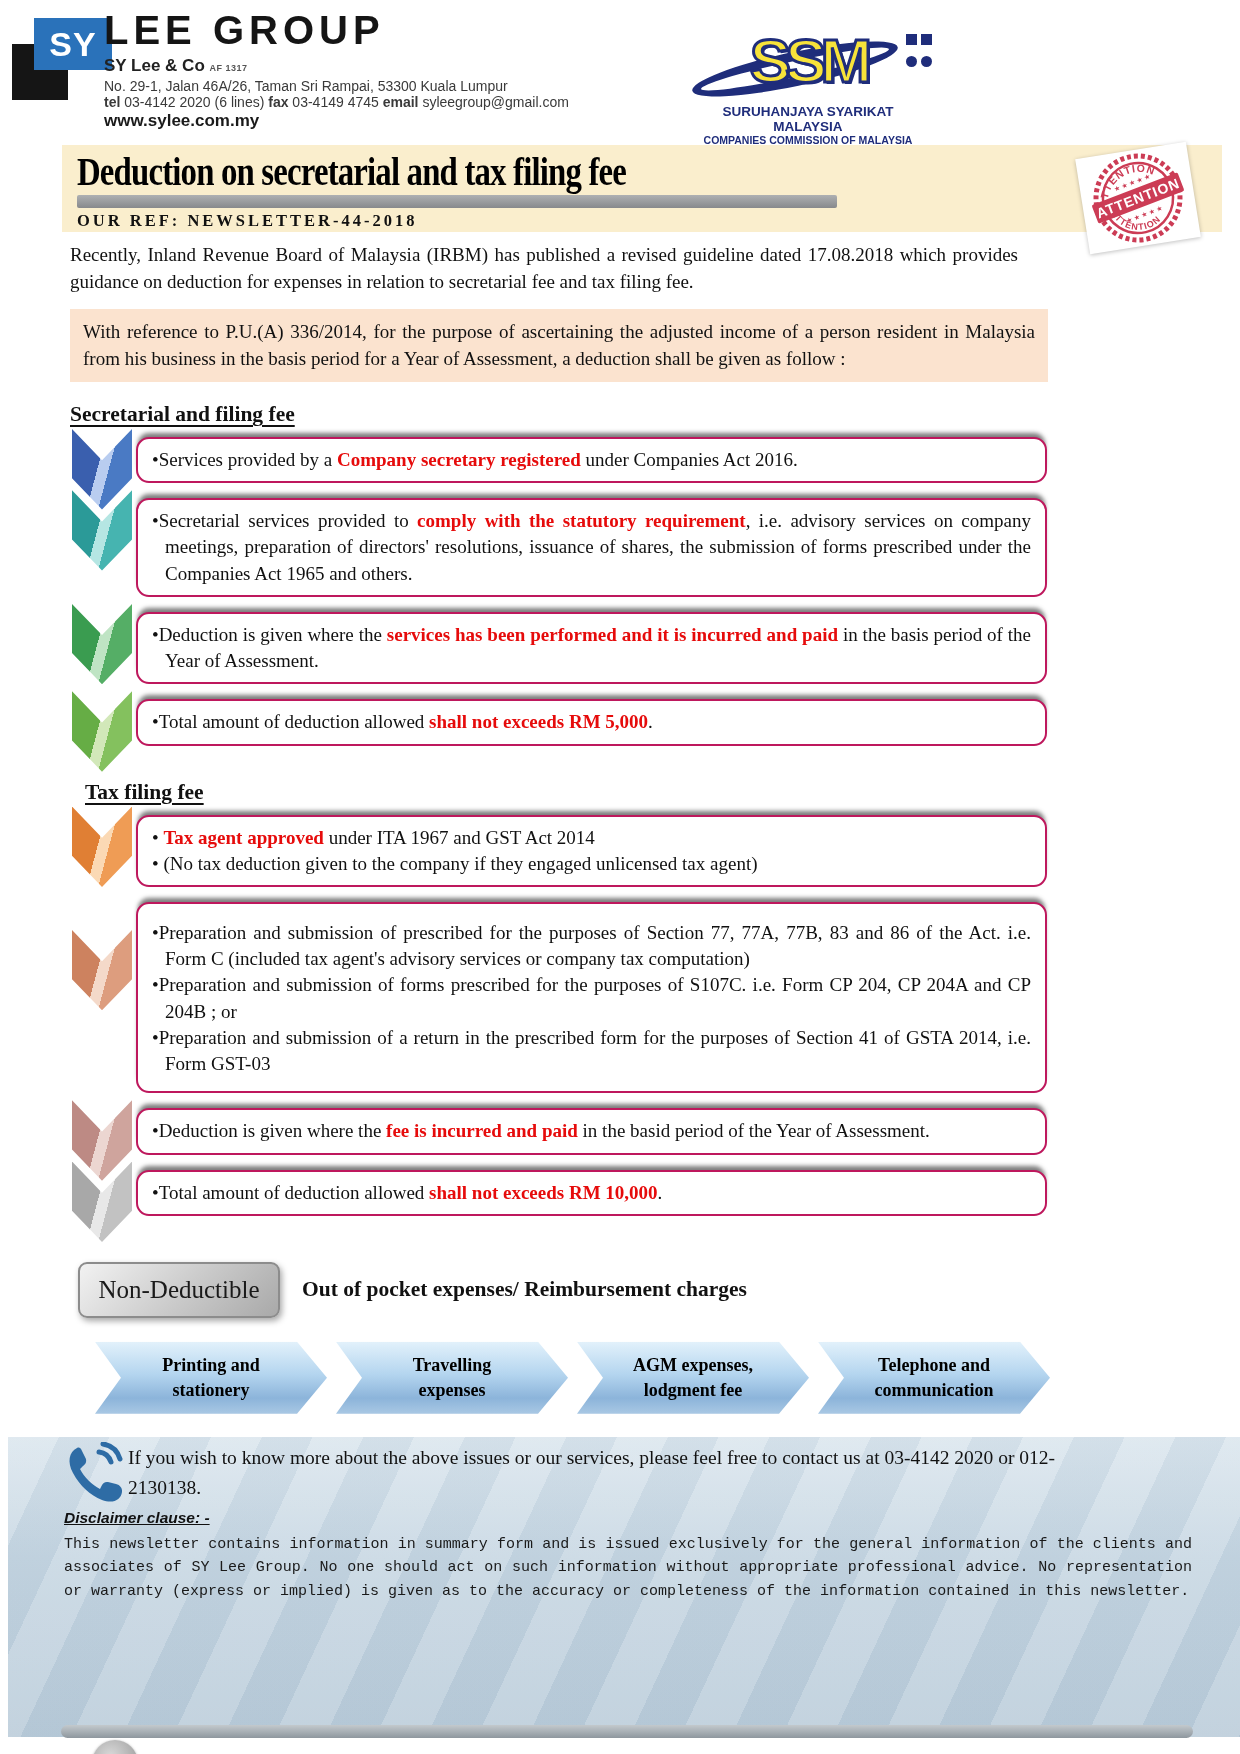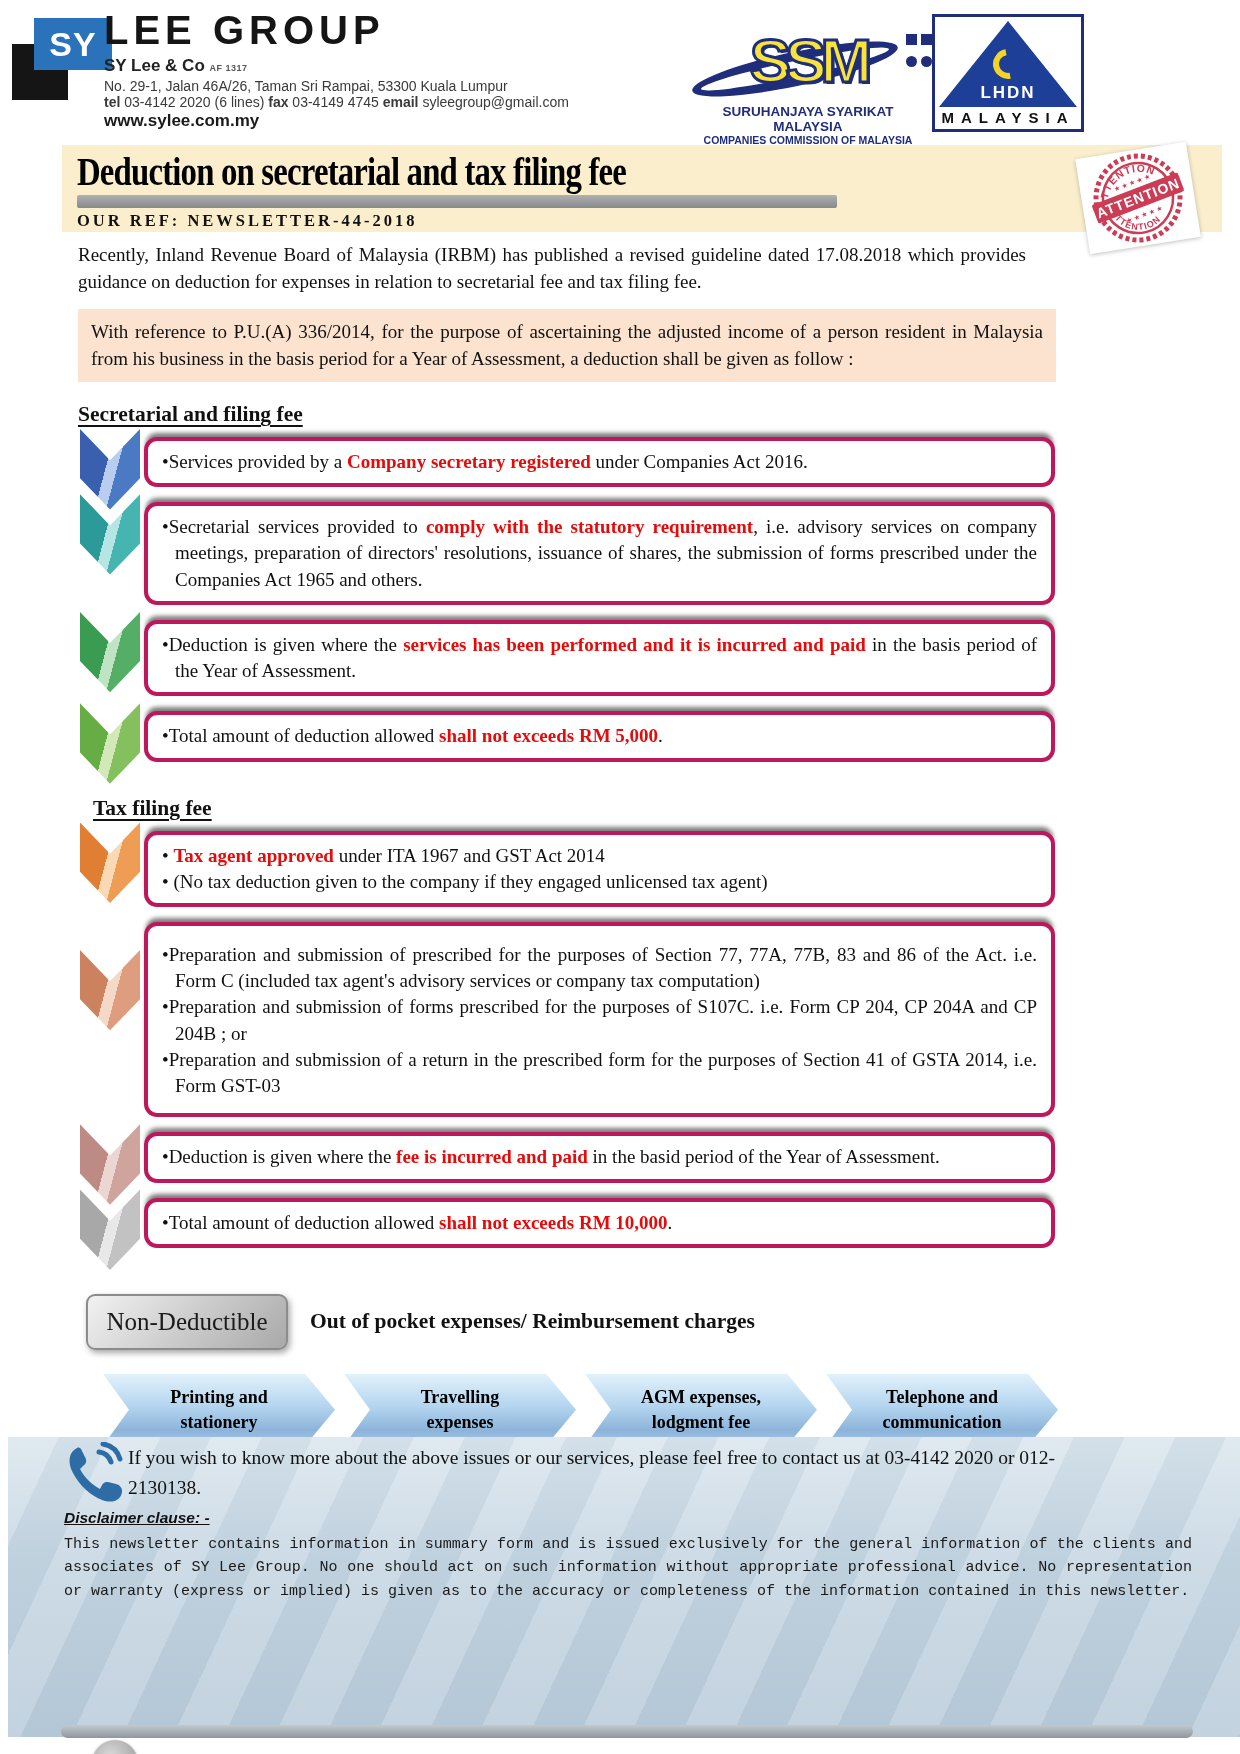--- a/index.html
+++ b/index.html
@@ -47,40 +47,40 @@
   .banner{ position:absolute; left:55px; top:145px; width:1160px; height:87px; background:var(--cream);margin-left:7px; }
   .doc-title{ position:absolute; left:15px; top:3px; font-weight:800; font-size:40px; letter-spacing:-1px; transform:scaleX(.82); transform-origin:left; white-space:nowrap; color:#000; }
   .title-bar{ position:absolute; left:15px; top:50px; width:760px; height:13px; background:linear-gradient(#aeb0b2,#87898c); border-radius:2px; }
   .our-ref{ position:absolute; left:15px; top:66px; font-weight:800; font-size:16.5px; letter-spacing:3px; }
 
   
   .stamp-card{ position:absolute; left:1082px; top:150px; width:112px; height:96px; background:#fff; transform:rotate(-9deg); box-shadow:0 1px 4px rgba(0,0,0,.25); display:flex; align-items:center; justify-content:center; z-index:5; }
   .stamp-svg{ transform:rotate(-4deg); }
 
   
-  .main{ position:absolute; top:232px; left:0; width:1240px;padding-left:8px; }
+  .main{ position:absolute; top:232px; left:0; width:1240px; }
   .intro{ margin:10px 0 0 70px; width:948px; font-size:19px; line-height:1.42; text-align:justify; }
   .ref-note{ margin:13px 12px 0 70px; width:978px; background:var(--peach); padding:9px 13px; font-size:19px; line-height:1.45; text-align:justify; }
   .sec-heading{ margin:20px 0 10px 70px; font-size:21.5px; font-weight:800; text-decoration:underline; text-decoration-thickness:2px; text-underline-offset:4px; }
   .sec-heading.tax{ margin-left:85px; margin-top:34px; }
 
   .row{ display:flex; margin:0 0 15px 72px; width:975px; }
   .chev-col{ position:relative; width:64px; flex:0 0 64px; }
   .chev{ position:absolute; left:0; top:-8px; width:60px; height:82px;
          clip-path:polygon(0 0,50% 38%,100% 0,100% 60%,50% 98%,0 60%); }
   .chev-blue  { background:linear-gradient(105deg,#3a5fae 0 44%,#b9cdf0 44% 58%,#4a7ac4 58% 100%); }
   .chev-teal  { background:linear-gradient(105deg,#2b9a98 0 44%,#b5e6e3 44% 58%,#46b4b0 58% 100%); }
   .chev-green { background:linear-gradient(105deg,#3a9c50 0 44%,#bfe4c4 44% 58%,#55ae66 58% 100%); }
   .chev-lgreen{ background:linear-gradient(105deg,#66ad45 0 44%,#d2e8b9 44% 58%,#84c15e 58% 100%); }
   .chev-orange{ background:linear-gradient(105deg,#e07f34 0 44%,#fbd9b4 44% 58%,#ef9c55 58% 100%); }
   .chev-coral { background:linear-gradient(105deg,#cd825f 0 44%,#f4d9c9 44% 58%,#dd9d7e 58% 100%); }
   .chev-rose  { background:linear-gradient(105deg,#bd8a84 0 44%,#ecd6d1 44% 58%,#cfa49d 58% 100%); }
   .chev-gray  { background:linear-gradient(105deg,#a8a8a8 0 44%,#e8e8e8 44% 58%,#c2c2c2 58% 100%); }
 
-  .point-box{ flex:1; background:#fff; border:4px solid #be185d; border-radius:13px; padding:8px 14px;
+  .point-box{ flex:1; background:#fff; border:2px solid #be185d; border-radius:13px; padding:8px 14px;
               font-size:19px; line-height:1.38; box-shadow:0 -6px 4px -2px rgba(70,70,70,.7); }
   .point-box.justify .rich-line{ text-align:justify; }
   .rich-line{ padding-left:13px; text-indent:-13px; }
   .seg-rb{ color:var(--red); font-weight:800; }
   .seg-b{ font-weight:800; }
 
   
   .nd-row{ display:flex; align-items:center; margin:46px 0 0 78px; }
   .nd-badge{ width:202px; height:56px; border:2px solid #8c8c8c; border-radius:9px;
              background:linear-gradient(135deg,#f2f2f2,#c9c9c9 55%,#a9a9a9); box-shadow:2px 3px 6px rgba(0,0,0,.35);
@@ -146,27 +146,20 @@
             <i></i>
             <i></i>
             <i></i>
             <i></i>
           </div>
       </div>
       <div class="ssm-cap1">SURUHANJAYA SYARIKAT MALAYSIA</div>
       <div class="ssm-cap2">COMPANIES COMMISSION OF MALAYSIA</div>
     </div>
 
-    <div class="lhdn">
-      <div class="lhdn-tri">
-        <div class="lhdn-swirl"></div>
-        <div class="lhdn-name">LHDN</div>
-      </div>
-      <div class="lhdn-cap">MALAYSIA</div>
-    </div>
   </div>
 
   <div class="banner">
     <div class="doc-title">Deduction on secretarial and tax filing fee</div>
     <div class="title-bar"></div>
     <div class="our-ref">OUR REF: NEWSLETTER-44-2018</div>
   </div>
 
   <div class="stamp-card">
     <svg class="stamp-svg" width="100" height="92" viewBox="0 0 100 92">

